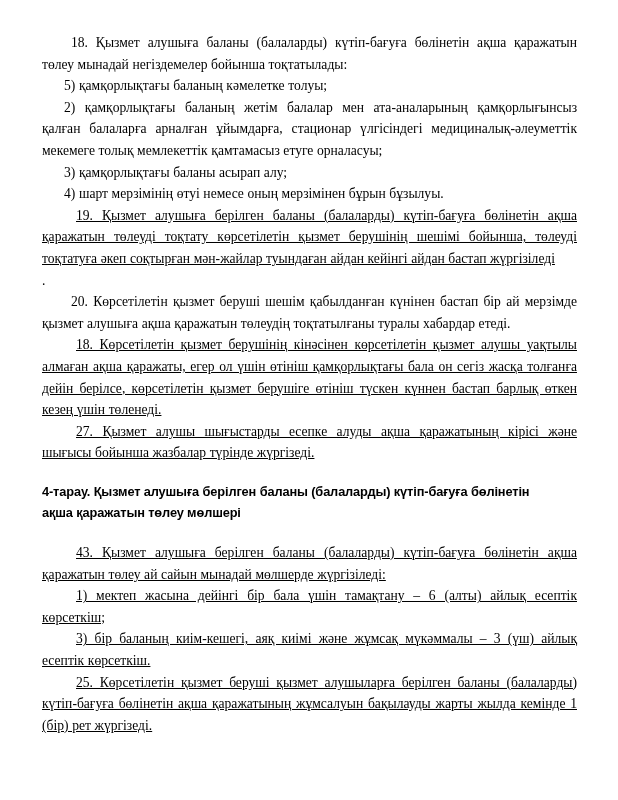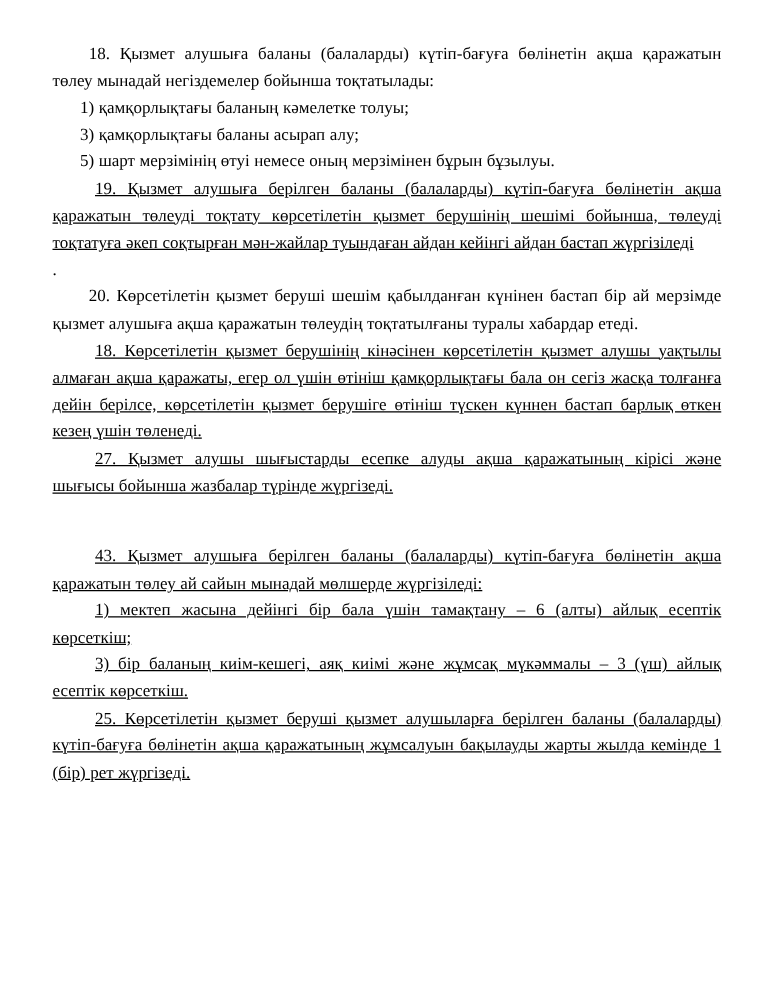--- a/index.html
+++ b/index.html
@@ -72,30 +72,32 @@
   .gap-before-heading { height: 17px; }
   .gap-after-heading  { height: 18px; }
 </style>
 </head>
 <body>
 
 <div class="page">
   <div class="body-block">
 
     <p class="para">18. Қызмет алушыға баланы (балаларды) күтіп-бағуға бөлінетін ақша қаражатын төлеу мынадай негіздемелер бойынша тоқтатылады:</p>
-    <p class="para indent-sm">1) қамқорлықтағы баланың кәмелетке толуы;</p>
+    <p class="para indent-sm">5) қамқорлықтағы баланың кәмелетке толуы;</p>
+    <p class="para indent-sm">2) қамқорлықтағы баланың жетім балалар мен ата-аналарының қамқорлығынсыз қалған балаларға арналған ұйымдарға, стационар үлгісіндегі медициналық-әлеуметтік мекемеге толық мемлекеттік қамтамасыз етуге орналасуы;</p>
     <p class="para indent-sm">3) қамқорлықтағы баланы асырап алу;</p>
-    <p class="para indent-sm">5) шарт мерзімінің өтуі немесе оның мерзімінен бұрын бұзылуы.</p>
+    <p class="para indent-sm">4) шарт мерзімінің өтуі немесе оның мерзімінен бұрын бұзылуы.</p>
     <p class="para indent-lg">19. Қызмет алушыға берілген баланы (балаларды) күтіп-бағуға бөлінетін ақша қаражатын төлеуді тоқтату көрсетілетін қызмет берушінің шешімі бойынша, төлеуді тоқтатуға әкеп соқтырған мән-жайлар туындаған айдан кейінгі айдан бастап жүргізіледі</p>
     <p class="stray-dot">.</p>
     <p class="para">20. Көрсетілетін қызмет беруші шешім қабылданған күнінен бастап бір ай мерзімде қызмет алушыға ақша қаражатын төлеудің тоқтатылғаны туралы хабардар етеді.</p>
     <p class="para indent-lg">18. Көрсетілетін қызмет берушінің кінәсінен көрсетілетін қызмет алушы уақтылы алмаған ақша қаражаты, егер ол үшін өтініш қамқорлықтағы бала он сегіз жасқа толғанға дейін берілсе, көрсетілетін қызмет берушіге өтініш түскен күннен бастап барлық өткен кезең үшін төленеді.</p>
     <p class="para indent-lg">27. Қызмет алушы шығыстарды есепке алуды ақша қаражатының кірісі және шығысы бойынша жазбалар түрінде жүргізеді.</p>
 
     <div class="gap-before-heading"></div>
+    <h2 class="chapter-heading">4-тарау. Қызмет алушыға берілген баланы (балаларды) күтіп-бағуға бөлінетін ақша қаражатын төлеу мөлшері</h2>
     <div class="gap-after-heading"></div>
 
     <p class="para indent-lg">43. Қызмет алушыға берілген баланы (балаларды) күтіп-бағуға бөлінетін ақша қаражатын төлеу ай сайын мынадай мөлшерде жүргізіледі:</p>
     <p class="para indent-lg">1) мектеп жасына дейінгі бір бала үшін тамақтану – 6 (алты) айлық есептік көрсеткіш;</p>
     <p class="para indent-lg">3) бір баланың киім-кешегі, аяқ киімі және жұмсақ мүкәммалы – 3 (үш) айлық есептік көрсеткіш.</p>
     <p class="para indent-lg">25. Көрсетілетін қызмет беруші қызмет алушыларға берілген баланы (балаларды) күтіп-бағуға бөлінетін ақша қаражатының жұмсалуын бақылауды жарты жылда кемінде 1 (бір) рет жүргізеді.</p>
 
   </div>
 </div>
 

